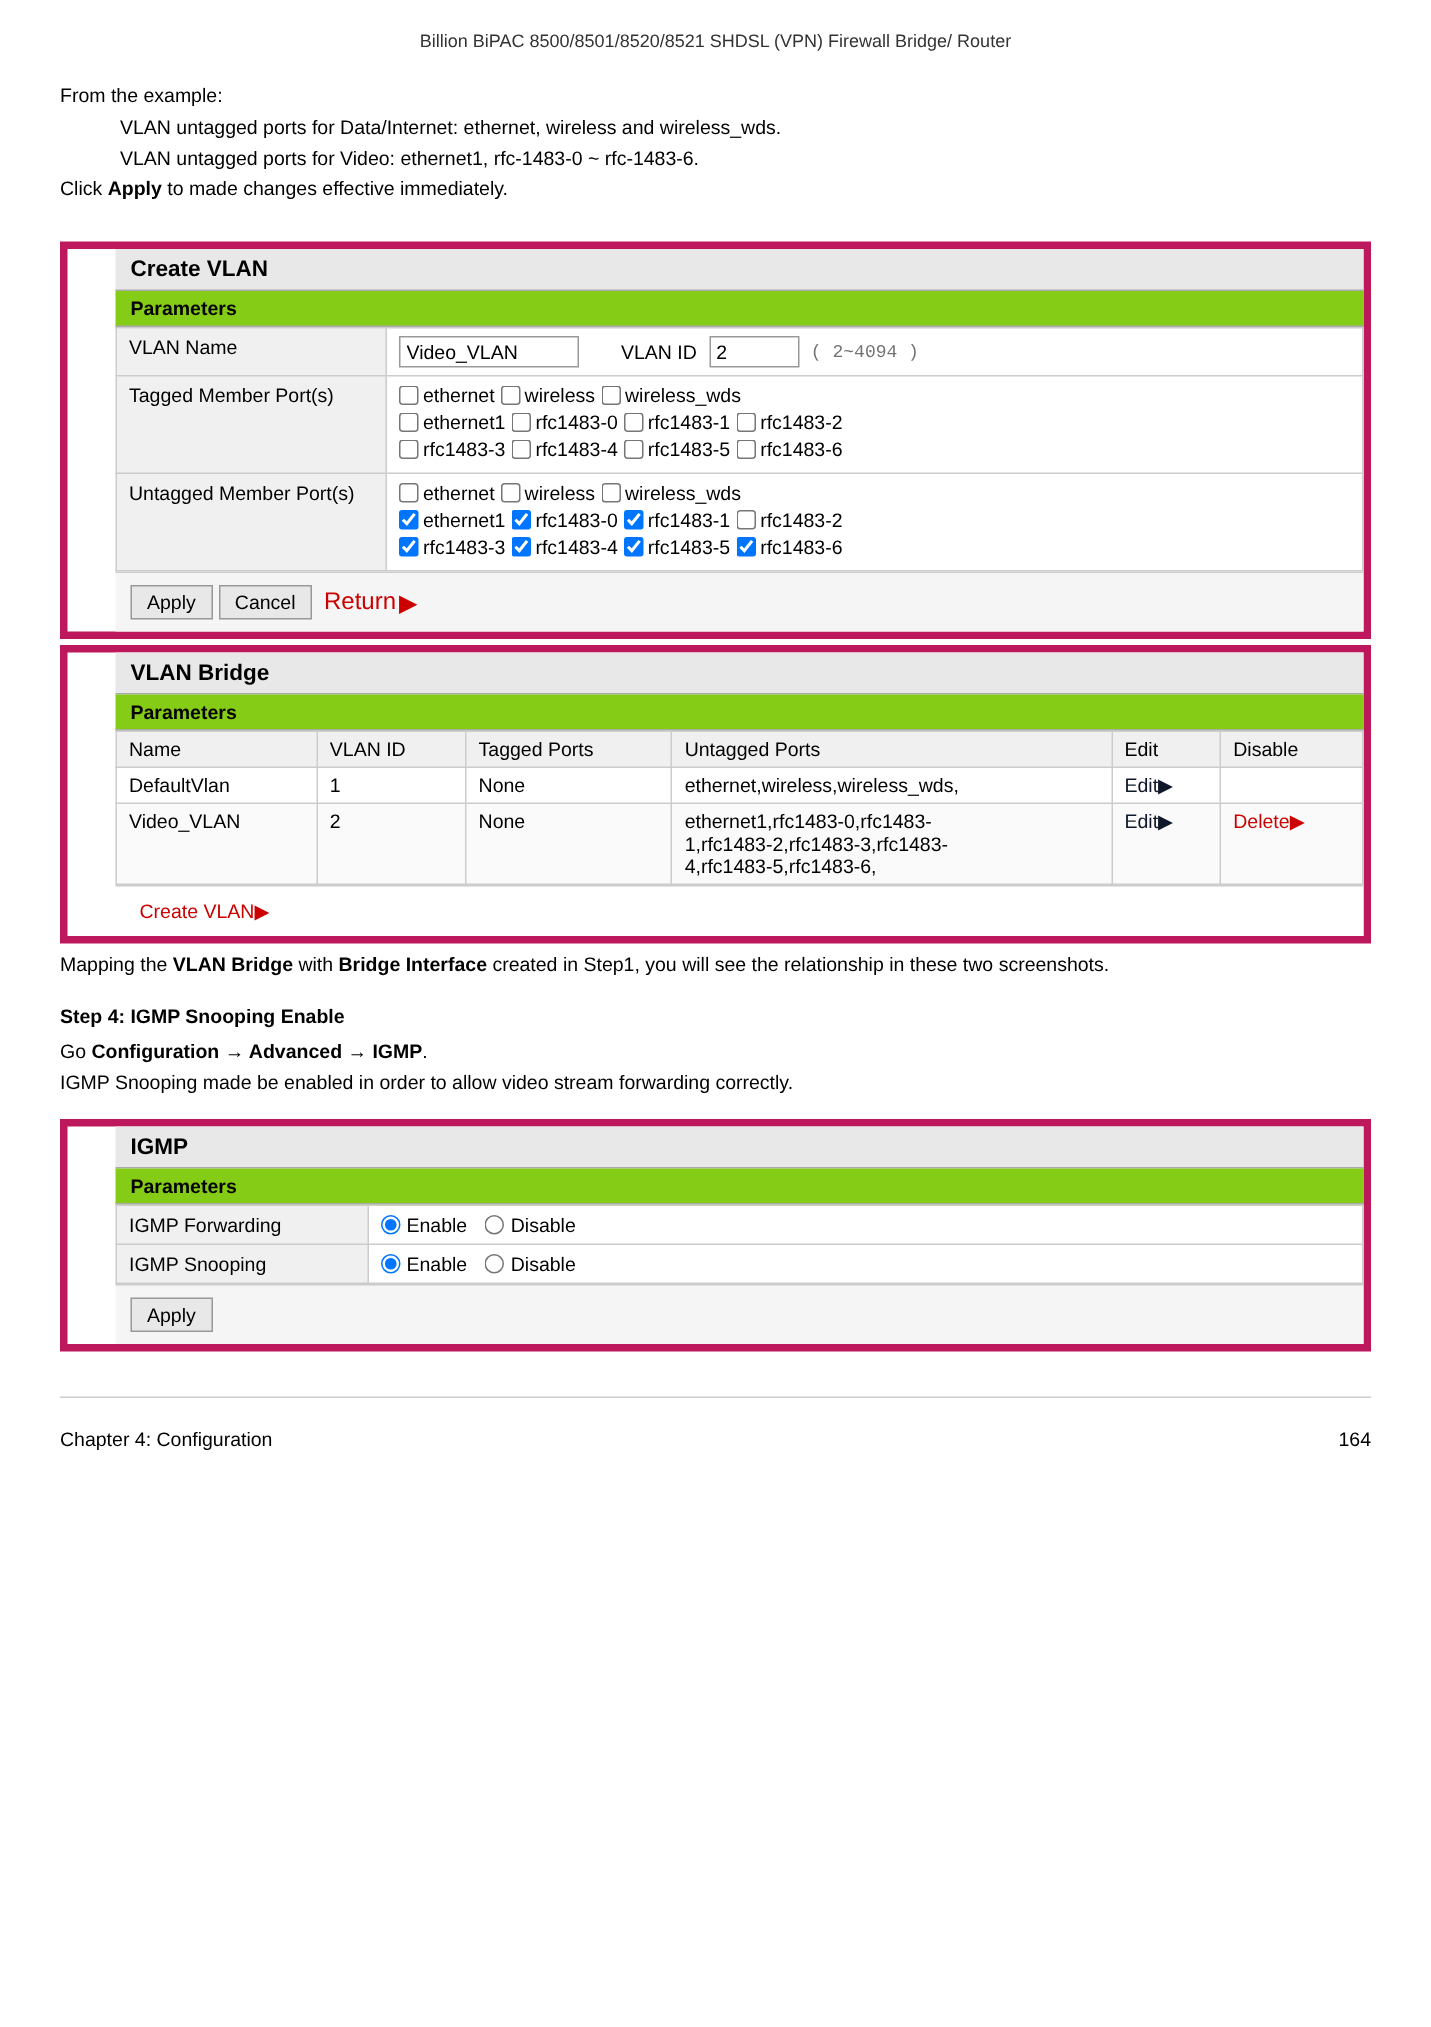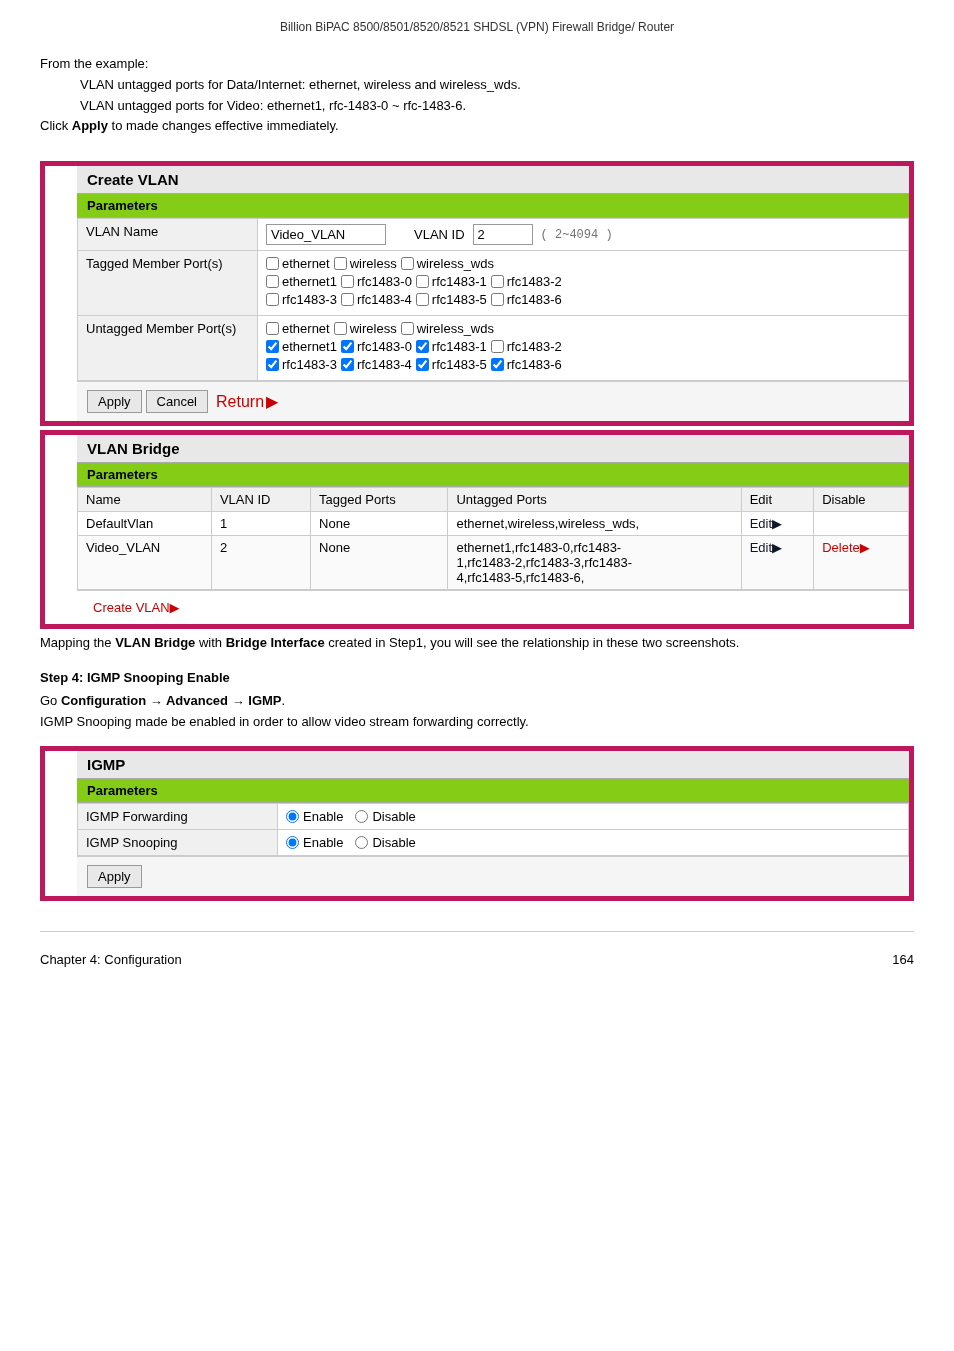--- a/index.html
+++ b/index.html
@@ -174,21 +174,21 @@
       margin-bottom: 14px;
     }
     .step-header {
       font-weight: bold;
       font-size: 13px;
       margin-bottom: 2px;
     }
 
     
     .igmp-row td.label-cell {
-      width: 200px;
+      width: 168px;
     }
     .radio-group {
       display: flex;
       align-items: center;
       gap: 12px;
     }
     .radio-item {
       display: flex;
       align-items: center;
       gap: 4px;

